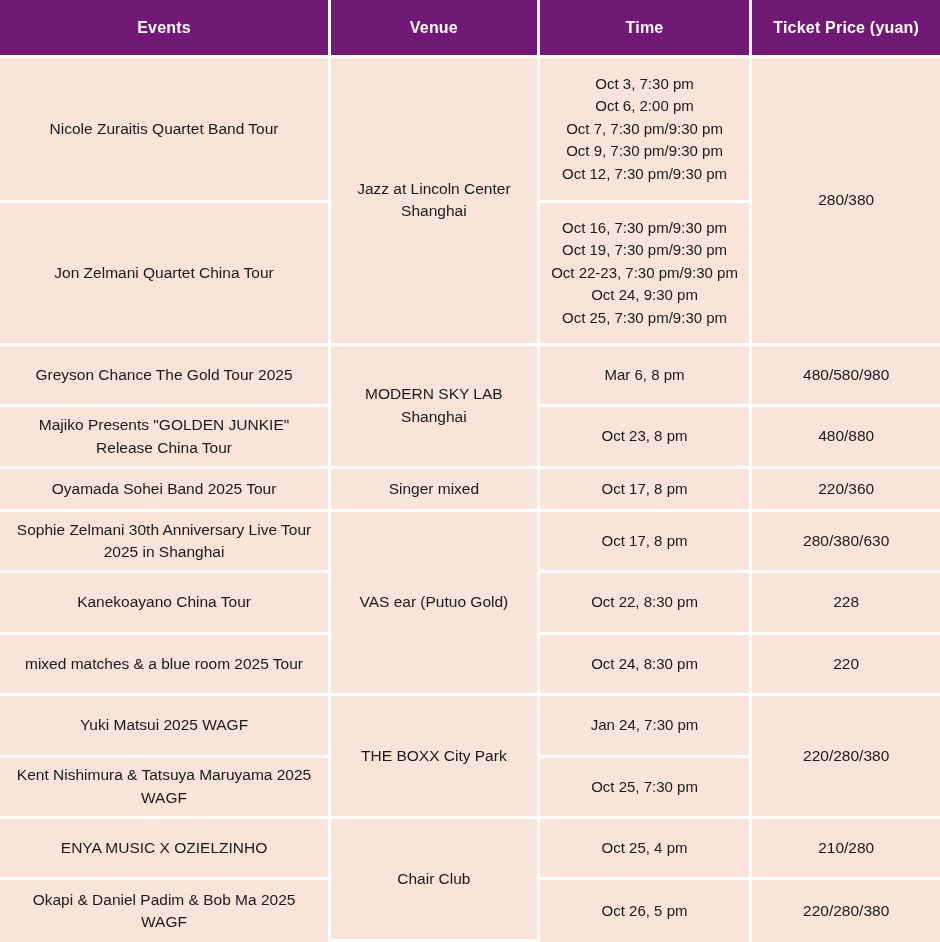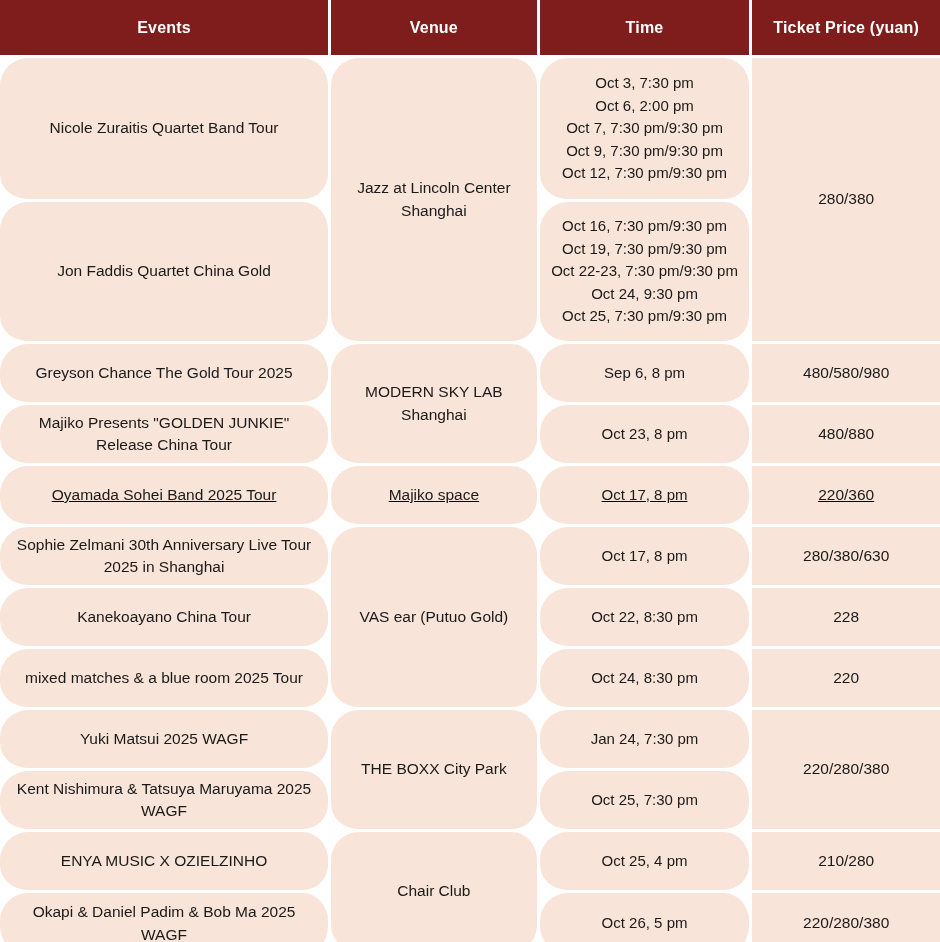--- a/index.html
+++ b/index.html
@@ -21,21 +21,21 @@
     table-layout: fixed;
   }
   .schedule-table th,
   .schedule-table td {
     padding: 4px 6px;
     vertical-align: middle;
     text-align: center;
     box-sizing: border-box;
   }
   thead th {
-    background: #7f1d1d;
+    background: #701a75;
     color: #ffffff;
     font-size: 16px;
     font-weight: bold;
     height: 58px;
     border-right: 3px solid #ffffff;
     border-bottom: 3px solid #ffffff;
     letter-spacing: 0.2px;
   }
   thead th.last-col { border-right: none; margin-top: 32px; }
   tbody td {
@@ -46,21 +46,21 @@
     border-right: 3px solid #ffffff;
     border-bottom: 3px solid #ffffff;
   }
   tbody td.last-col { border-right: none; }
   tbody tr.last-row td { border-bottom: none; }
   .col-events { width: 330px; }
   .col-venue  { width: 208px; }
   .col-time   { width: 212px; }
   .col-price  { width: 187px; }
   .time-cell { font-size: 15px; line-height: 1.5; }
-  .multi { white-space: pre-line; border-radius: 28px; }
+  .multi { white-space: pre-line; }
 </style>
 </head>
 <body>
 
 <table class="schedule-table">
   <colgroup>
     <col class="col-events">
     <col class="col-venue">
     <col class="col-time">
     <col class="col-price">
@@ -81,46 +81,46 @@
 Shanghai</td>
       <td class="multi time-cell">Oct 3, 7:30 pm
 Oct 6, 2:00 pm
 Oct 7, 7:30 pm/9:30 pm
 Oct 9, 7:30 pm/9:30 pm
 Oct 12, 7:30 pm/9:30 pm</td>
       <td class="last-col" rowspan="2">280/380</td>
     </tr>
 
     <tr style="height:142px;">
-      <td class="multi">Jon Faddis Quartet China Gold</td>
+      <td class="multi">Jon Zelmani Quartet China Tour</td>
       <td class="multi time-cell">Oct 16, 7:30 pm/9:30 pm
 Oct 19, 7:30 pm/9:30 pm
 Oct 22-23, 7:30 pm/9:30 pm
 Oct 24, 9:30 pm
 Oct 25, 7:30 pm/9:30 pm</td>
     </tr>
 
     <tr style="height:61px;padding-left:10px;">
       <td class="multi">Greyson Chance The Gold Tour 2025</td>
       <td class="multi" rowspan="2">MODERN SKY LAB
 Shanghai</td>
-      <td class="multi time-cell">Sep 6, 8 pm</td>
+      <td class="multi time-cell">Mar 6, 8 pm</td>
       <td class="last-col">480/580/980</td>
     </tr>
 
     <tr style="height:61px;">
       <td class="multi">Majiko Presents "GOLDEN JUNKIE"
 Release China Tour</td>
       <td class="multi time-cell">Oct 23, 8 pm</td>
       <td class="last-col">480/880</td>
     </tr>
 
-    <tr style="height:61px;text-decoration:underline;">
+    <tr style="height:43px;">
       <td class="multi">Oyamada Sohei Band 2025 Tour</td>
-      <td class="multi">Majiko space</td>
+      <td class="multi">Singer mixed</td>
       <td class="multi time-cell">Oct 17, 8 pm</td>
       <td class="last-col">220/360</td>
     </tr>
 
     <tr style="height:61px;padding-left:47px;">
       <td class="multi">Sophie Zelmani 30th Anniversary Live Tour
 2025 in Shanghai</td>
       <td class="multi" rowspan="3">VAS ear (Putuo Gold)</td>
       <td class="multi time-cell">Oct 17, 8 pm</td>
       <td class="last-col">280/380/630</td>

